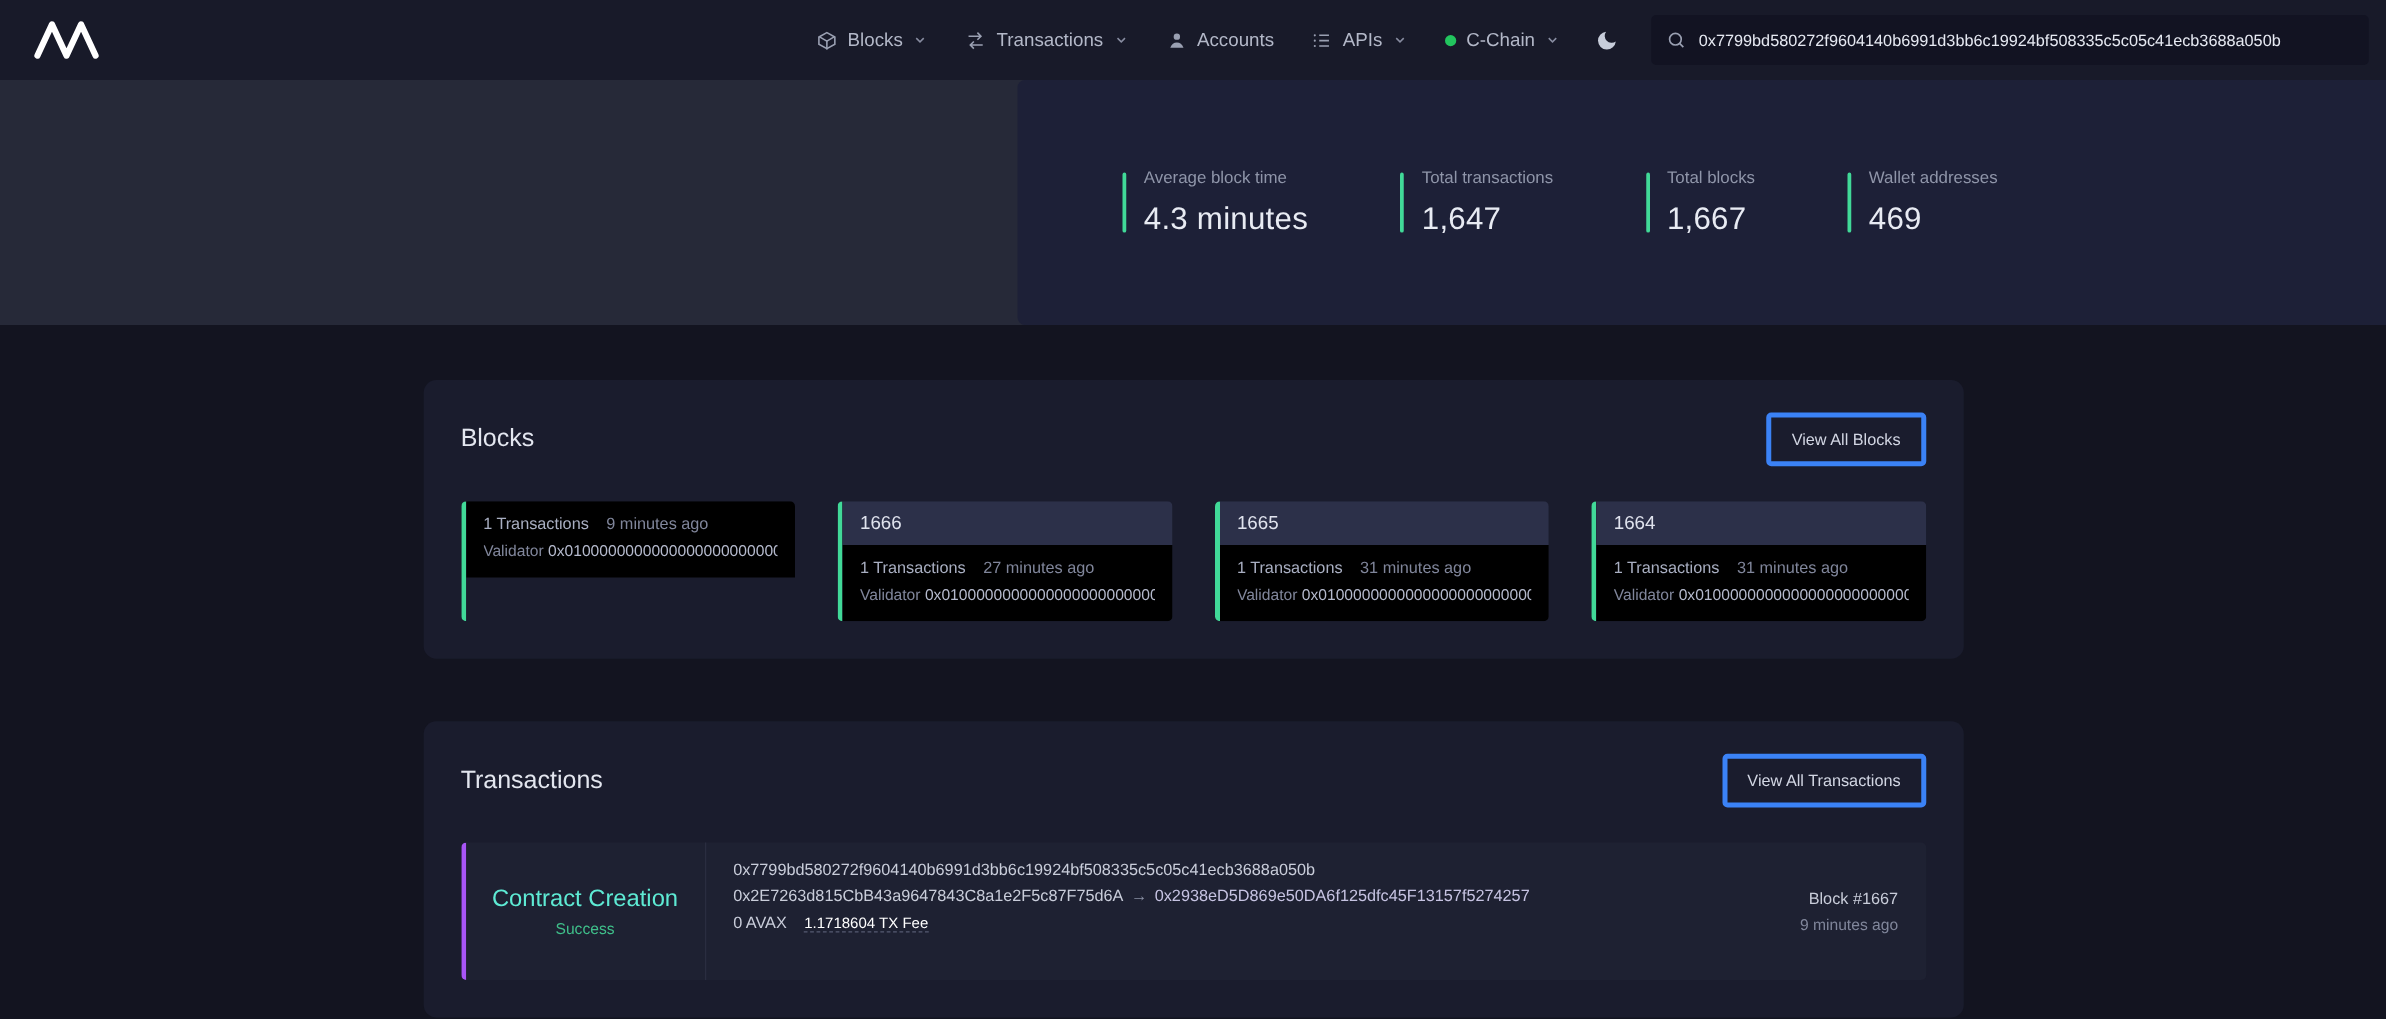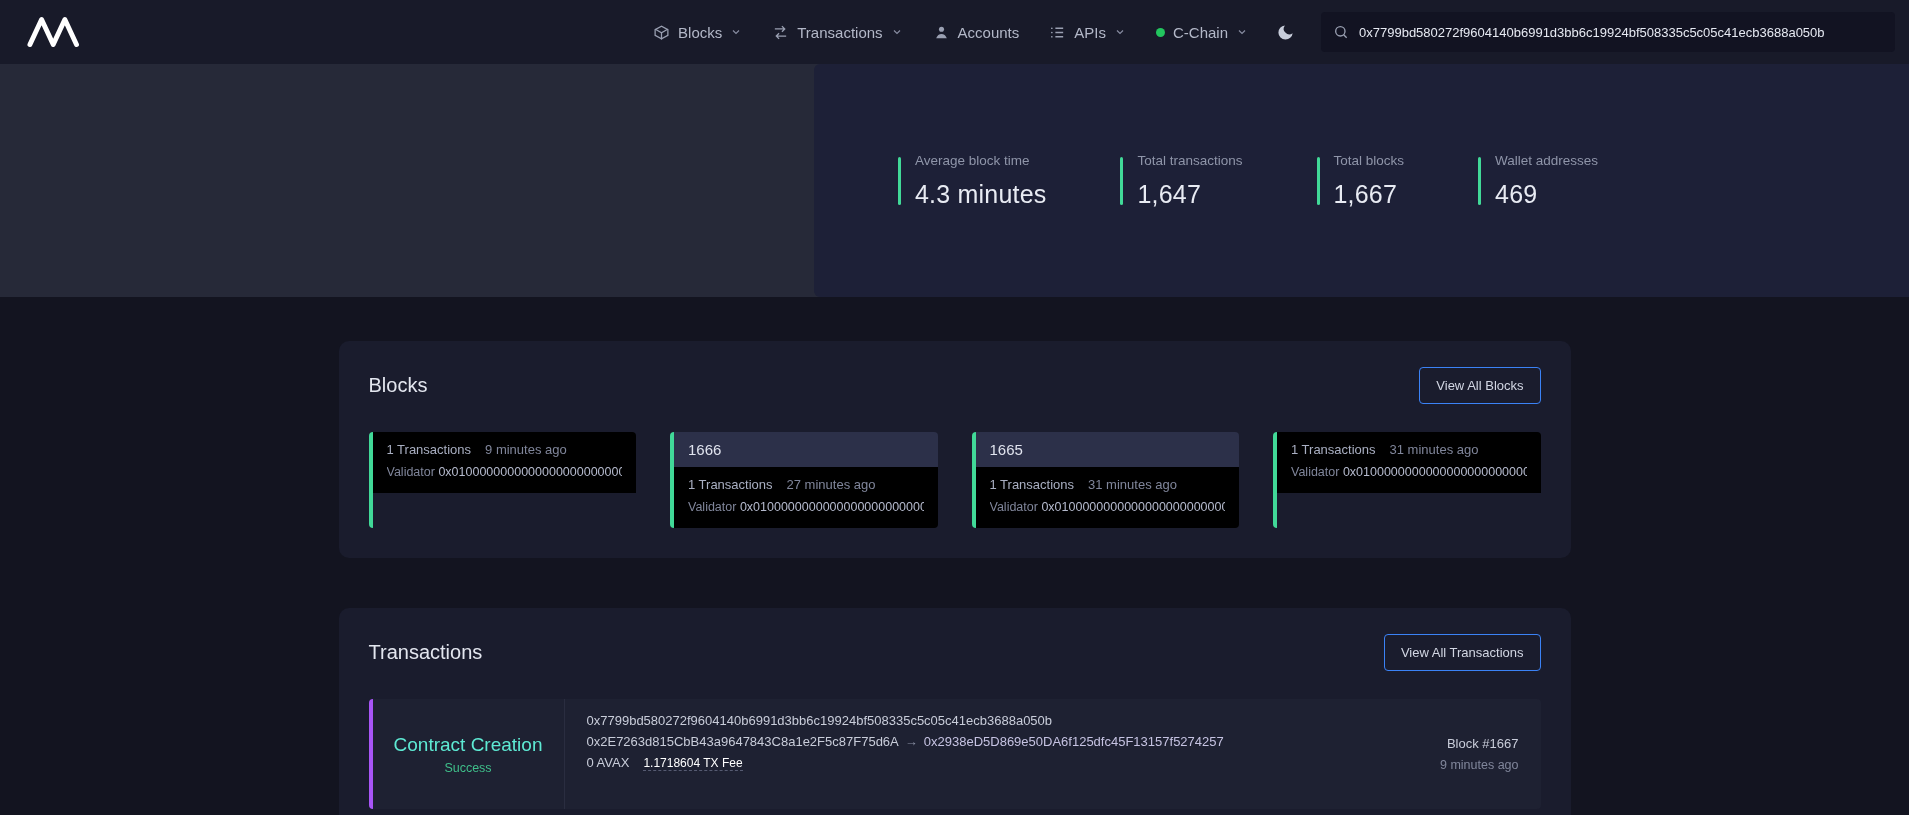--- a/index.html
+++ b/index.html
@@ -38,40 +38,40 @@
   }
   .search-box .icon { color: #9aa0b2; display: flex; }
   .search-box .icon svg { width: 16px; height: 16px; display: block; }
   .search-input {
     flex: 1; background: transparent; border: none; outline: none;
     color: #e6e9f2; font-size: 13px; font-family: inherit; caret-color: #ffffff;
     padding: 0;
   }
 
   
-  .hero { height: 233px; background: #262938; position: relative; }
+  .hero { height: 196px; background: #262938; position: relative; }
   .stats-panel {
     position: absolute; top: 0; bottom: 0; left: 814px; right: 0;
     background: #1d2037; border-radius: 6px 0 0 6px;
     display: flex; align-items: center; gap: 74px; padding-left: 84px;
   }
   .stat { display: flex; align-items: center; gap: 14px; }
   .stat-bar { width: 3px; height: 48px; background: #41d998; border-radius: 2px; }
   .stat-label { font-size: 13.5px; color: #8f95a9; margin-bottom: 7px; }
   .stat-value { font-size: 25px; color: #e8ebf3; letter-spacing: .2px; margin-top: 12px; }
 
   
   .container { width: 1232px; margin: 44px auto 0; }
   .section-card {
     background: #1a1c2d; border-radius: 10px; padding: 26px 30px 30px;
   }
   .section-head { display: flex; align-items: center; justify-content: space-between; margin-bottom: 28px; }
   .section-title { font-size: 20px; font-weight: 500; color: #e3e6ef; }
   .btn {
-    border: 1px solid #3b82f6; background: transparent; color: #d2d6e3;
+    border: 4px solid #3b82f6; background: transparent; color: #d2d6e3;
     font-size: 13px; font-family: inherit; padding: 10px 16px; border-radius: 4px; cursor: pointer;
     white-space: nowrap;
   }
 
   
   .blocks-row { display: flex; gap: 34px; }
   .block-card { flex: 1; min-width: 0; border-left: 4px solid #41d998; border-radius: 4px; overflow: hidden; cursor: pointer; }
   .block-card-header { background: #2c3049; color: #e0e3ee; font-size: 15px; padding: 9px 14px; }
   .block-card-body { background: #000000; padding: 10px 14px 14px; font-size: 13px; }
   .block-meta { display: flex; gap: 14px; margin-bottom: 8px; white-space: nowrap; }
@@ -289,20 +289,21 @@
             <span class="muted">31 minutes ago</span>
           </div>
           <div class="block-validator">
             <span class="muted">Validator</span>
             <span class="validator-hash">0x0100000000000000000000000...</span>
           </div>
         </div>
       </div>
 
       <div class="block-card">
+        <div class="block-card-header">1664</div>
         <div class="block-card-body">
           <div class="block-meta">
             <span class="tx-count">1 Transactions</span>
             <span class="muted">31 minutes ago</span>
           </div>
           <div class="block-validator">
             <span class="muted">Validator</span>
             <span class="validator-hash">0x0100000000000000000000000...</span>
           </div>
         </div>

